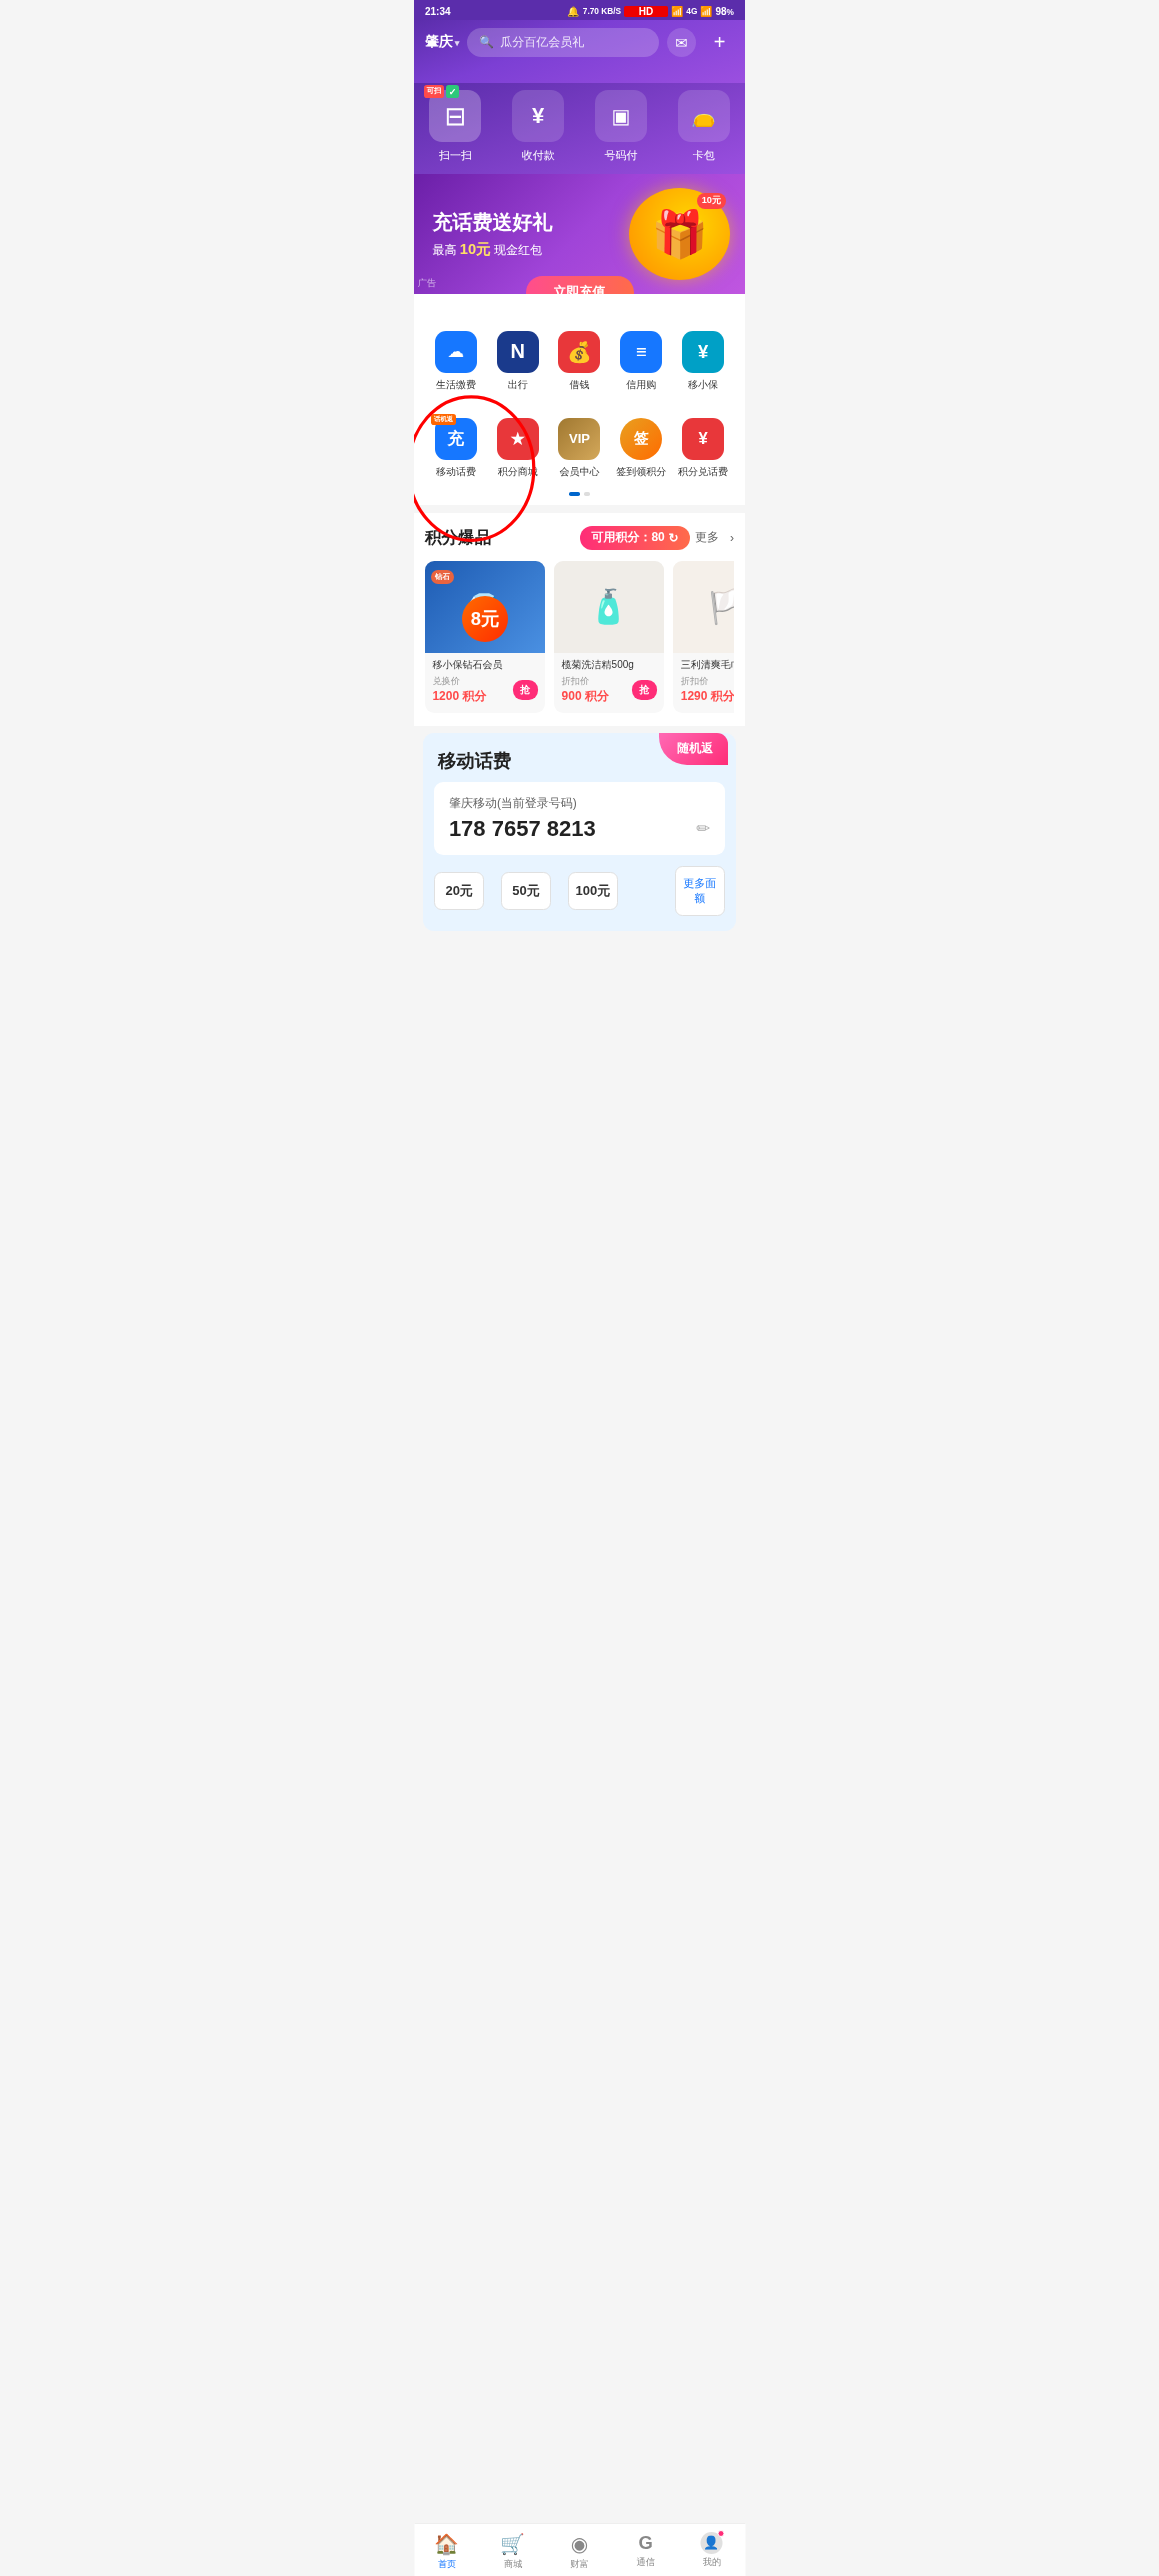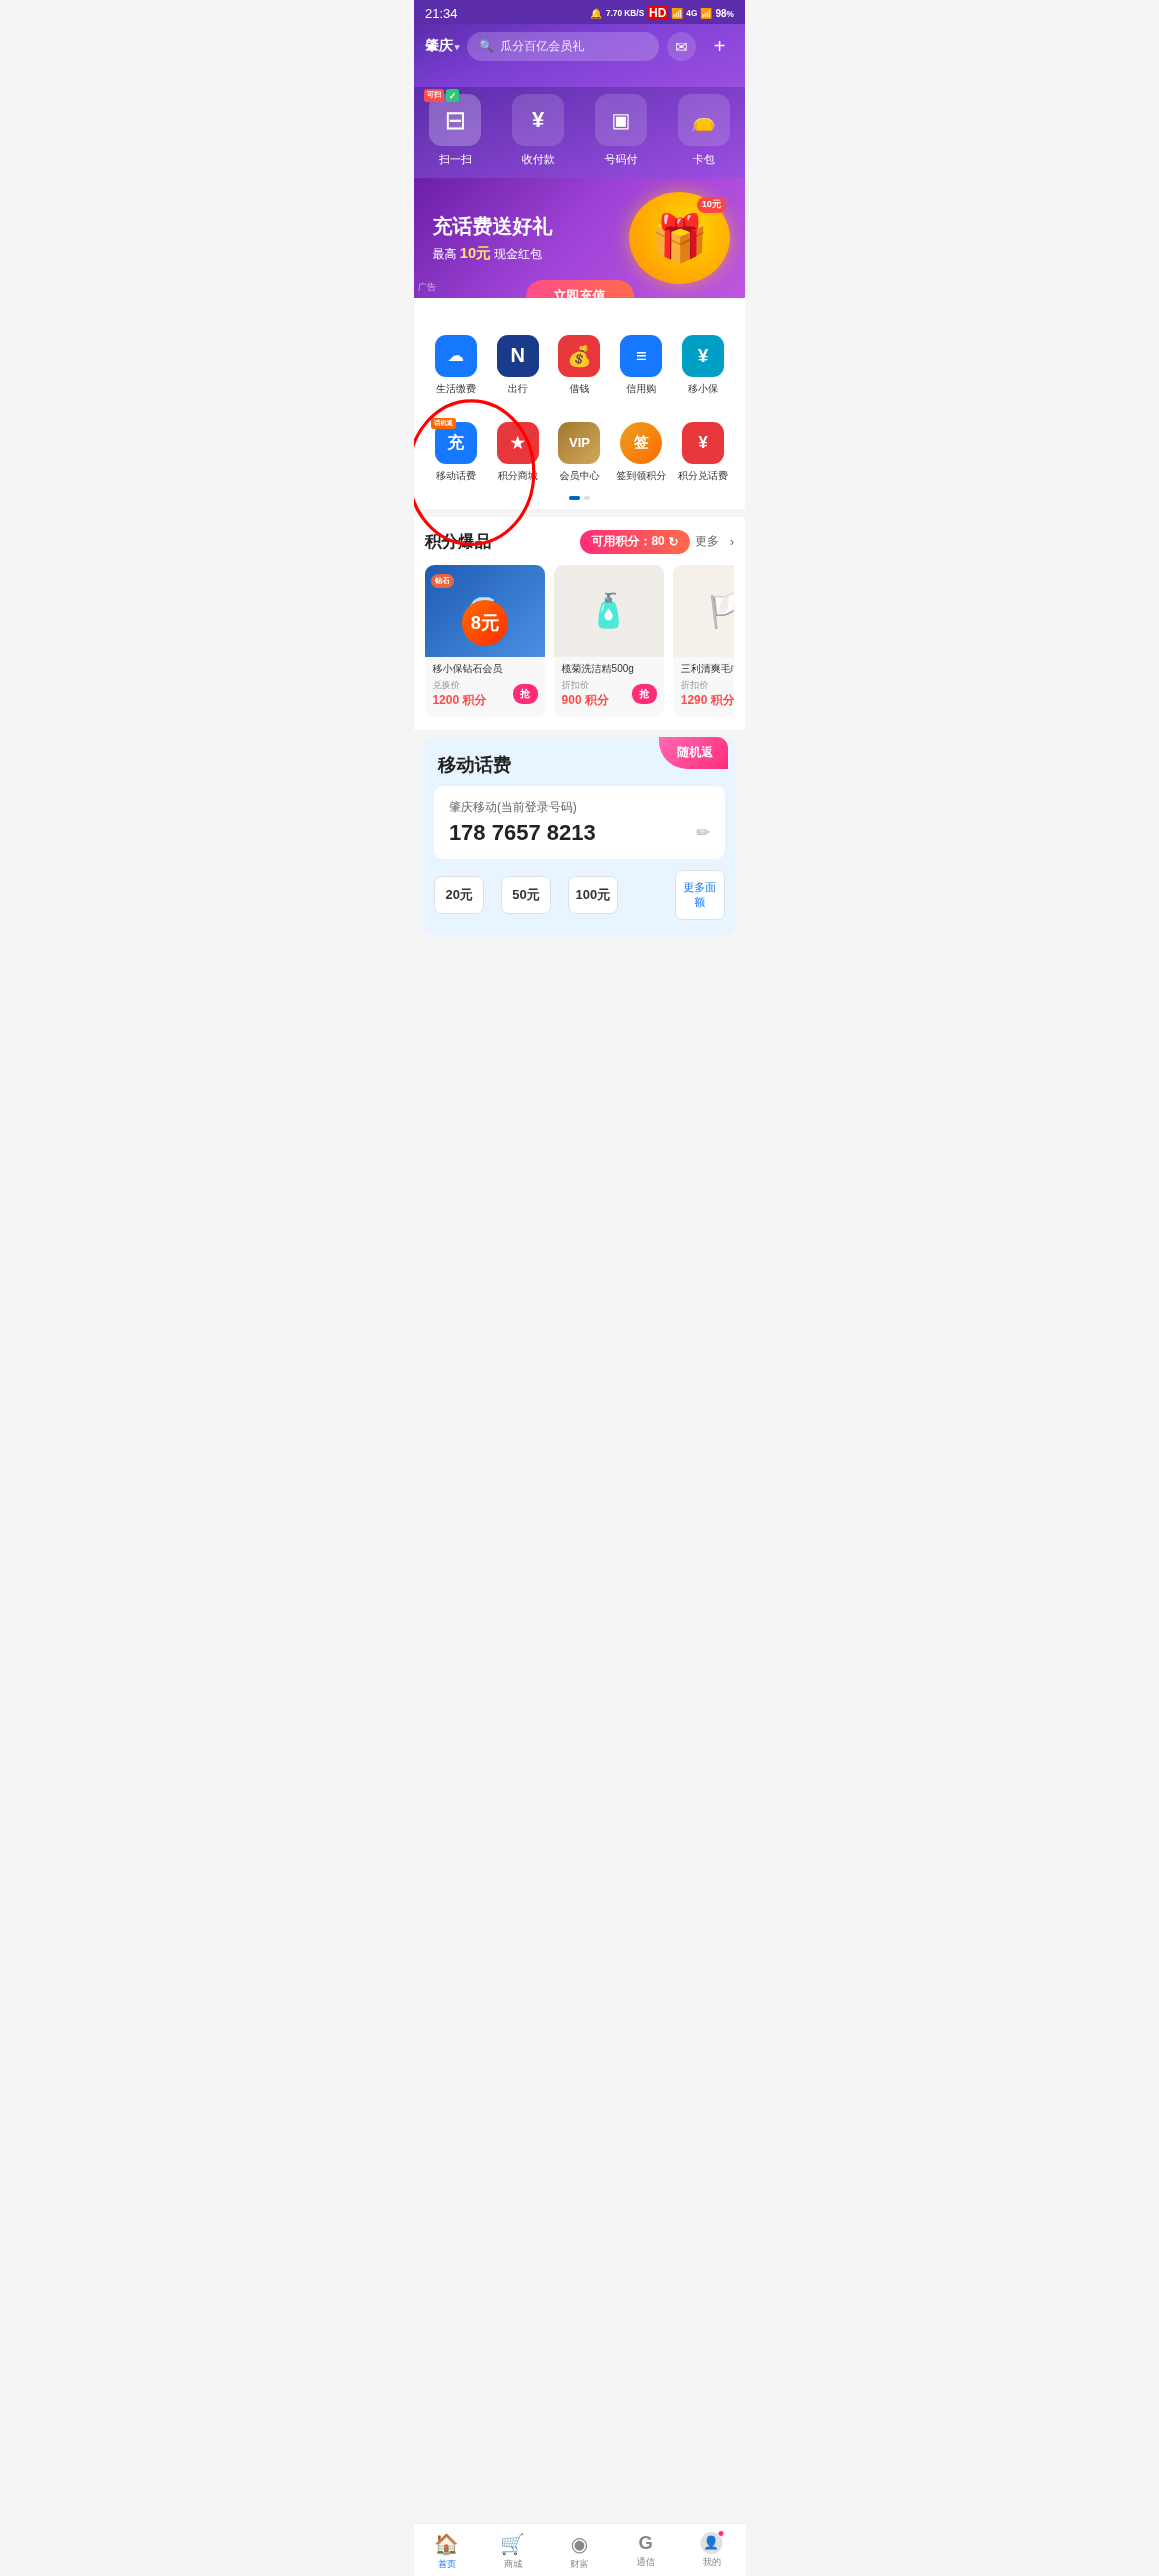--- a/index.html
+++ b/index.html
@@ -17,21 +17,21 @@
     .status-bar {
       background: #5b2dab;
       display: flex;
       justify-content: space-between;
       align-items: center;
       padding: 5.5px 11px 3.7px;
       color: white;
       font-size: 11px;
       font-weight: 600;
     }
-    .status-time { font-size: 13px; font-weight: 400; }
+    .status-time { font-size: 10px; font-weight: 700; }
     .status-icons { display: flex; align-items: center; gap: 2.8px; font-size: 9.2px; }
     .status-icons span { font-size: 10px; }
 
     
     .header {
       background: linear-gradient(160deg, #5b2dab 0%, #7c3fd4 40%, #9b4fe0 100%);
       padding: 7.4px 11px 14.7px;
     }
     .header-top {
       display: flex;
@@ -424,21 +424,21 @@
     }
   </style>
 </head>
 <body>
 
 <div class="status-bar">
   <span class="status-time">21:34</span>
   <div class="status-icons">
     <span>🔔</span>
     <span style="font-size:8.3px;">7.70 KB/S</span>
-    <span style="font-size:12px;background:#e00;border-radius:1.8px;padding:0 2px;">HD</span>
+    <span style="font-size:10px;background:#e00;border-radius:1.8px;padding:0 15px;">HD</span>
     <span>📶</span>
     <span style="font-size:8.3px;">4G</span>
     <span>📶</span>
     <span style="font-size:8.3px;">
       <span>98</span>%
     </span>
   </div>
 </div>
 
 <div class="header">

